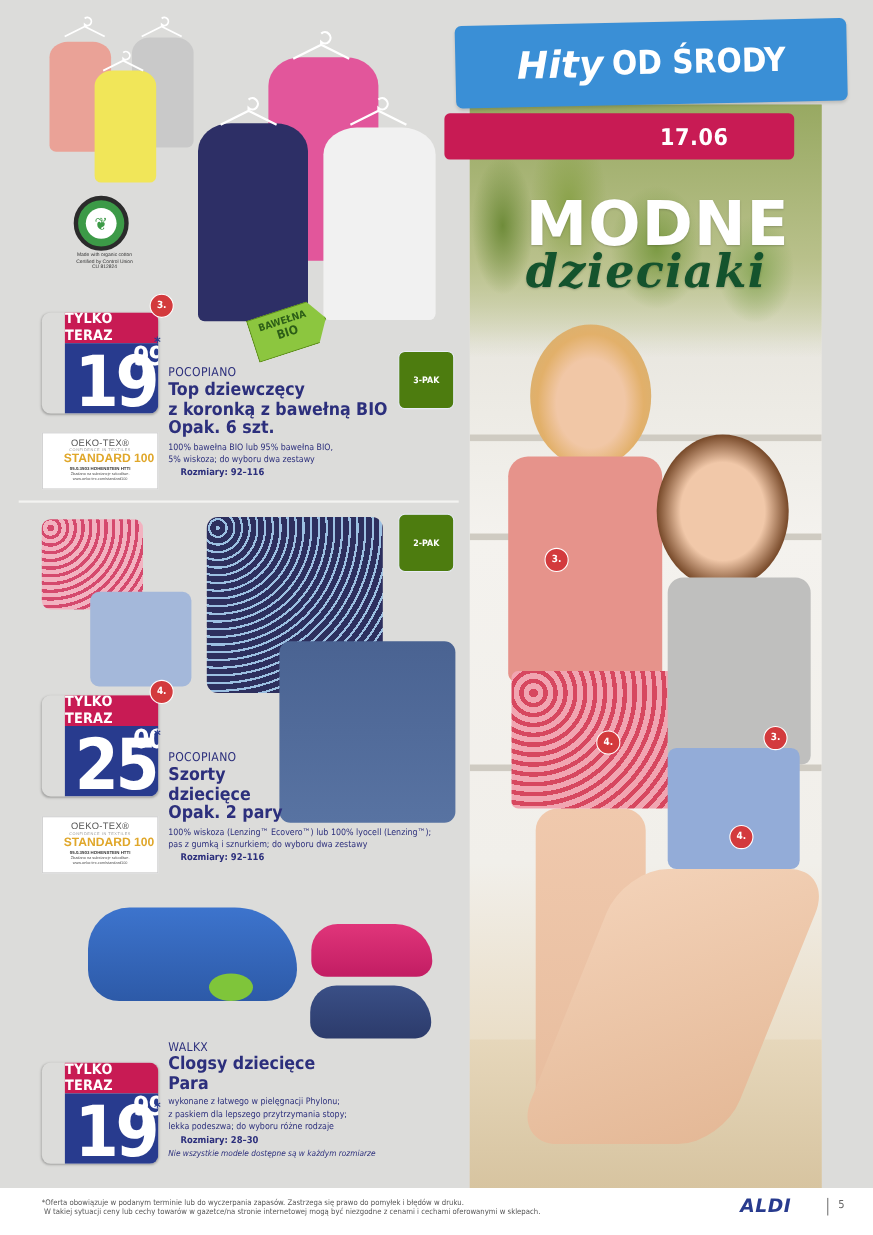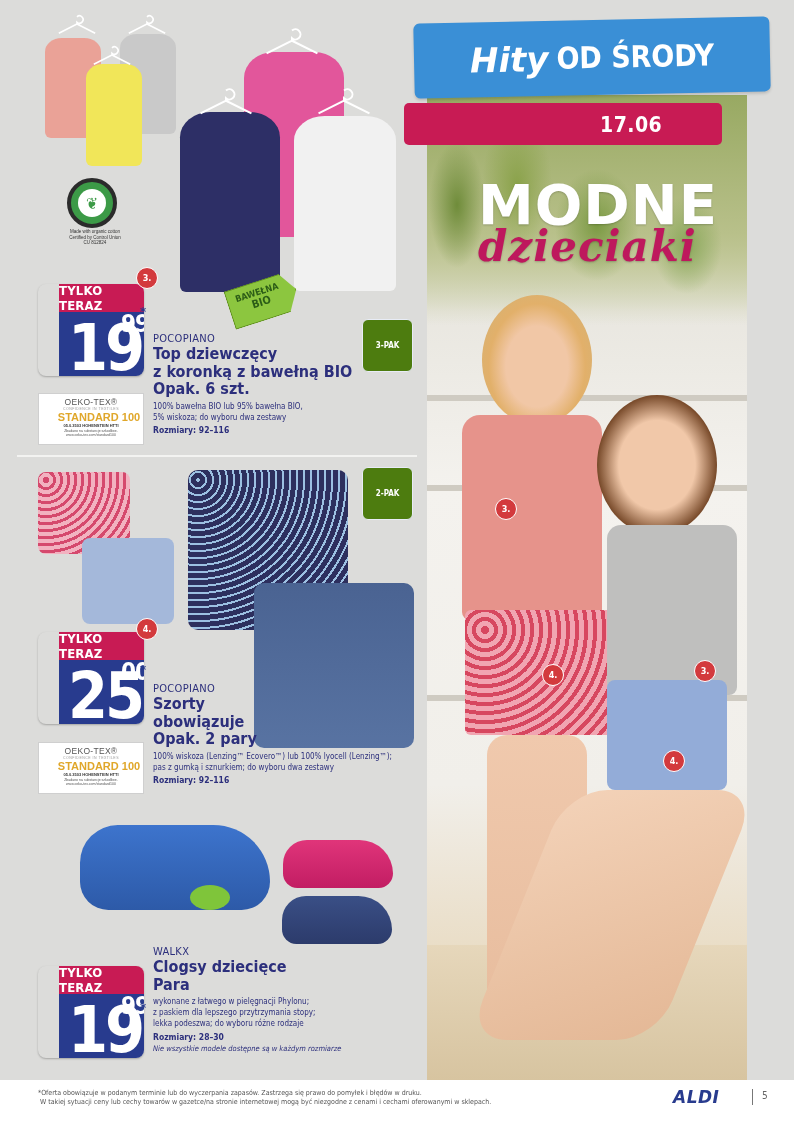--- a/index.html
+++ b/index.html
@@ -68,21 +68,21 @@
   }
   .hdr-hity { color: #fff; font-size: 34px; font-style: italic; font-weight: bold; font-family: "DejaVu Sans", sans-serif; }
   .hdr-od { color: #fff; font-size: 30px; font-weight: bold; }
 
   .modne {
     left: 478px; top: 172px; color: #fff; font-size: 56px; font-weight: 900;
     font-family: "DejaVu Sans", sans-serif; letter-spacing: 1px;
     text-shadow: 0 1px 2px rgba(0,0,0,0.2);
   }
   .dzieciaki {
-    left: 478px; top: 222px; color: #be185d; font-size: 42px; font-style: italic; font-weight: bold;
+    left: 478px; top: 222px; color: #14532d; font-size: 42px; font-style: italic; font-weight: bold;
     font-family: "DejaVu Serif", serif; letter-spacing: 1px;
     text-shadow: 0 1px 2px rgba(0,0,0,0.2);
   }
 
   
   .tank { border-radius: 30% 30% 6px 6px / 14% 14% 6px 6px; }
   .hanger {
     width: 44px; height: 22px;
     border-left: 2px solid transparent; border-right: 2px solid transparent;
   }
@@ -132,21 +132,21 @@
   }
   .oeko-title { font-size: 8.5px; color: #555; letter-spacing: 0.3px; }
   .oeko-conf { font-size: 3.5px; color: #9a9a9a; letter-spacing: 0.5px; }
   .oeko-std { font-size: 11px; color: #e0a72a; font-weight: bold; padding-left: 16px; }
   .oeko-code { font-size: 4px; color: #333; font-weight: bold; }
   .oeko-small { font-size: 3.5px; color: #555; line-height: 1.25; margin-top: 1px; }
 
   .brand { font-size: 11px; color: #2c2f7c; font-weight: normal; letter-spacing: 0.3px; }
   .prod-title { font-size: 16px; color: #2c2f7c; font-weight: bold; line-height: 1.1; }
   .desc { font-size: 8px; color: #2c2f7c; line-height: 1.35; }
-  .sizes { font-size: 8.5px; color: #2c2f7c; font-weight: bold; margin-top: 2px; }
+  .sizes { font-size: 8.5px; color: #2c2f7c; font-weight: bold; margin-top: 2px; margin-left: 11px; }
   .note { font-size: 7.5px; color: #2c2f7c; font-style: italic; margin-top: 2px; }
 
   .pak {
     width: 51px; height: 53px; background: #4d7c0f; border-radius: 6px; border: 1.5px solid #e8ecf6;
     color: #fff; font-size: 8px; font-weight: bold; display: flex; align-items: center; justify-content: center;
   }
 
   .divider { left: 17px; width: 400px; height: 2px; background: #f3f3f1; }
 
   
@@ -287,21 +287,21 @@
   <div class="oeko-code">05.0.3503 HOHENSTEIN HTTI</div>
   <div class="oeko-small">
     <div>Zbadano na substancje szkodliwe.</div>
     <div>www.oeko-tex.com/standard100</div>
   </div>
 </div>
 
 <div class="abs" style="left:153px;top:682px;width:270px">
   <div class="brand">POCOPIANO</div>
   <div class="prod-title">Szorty</div>
-  <div class="prod-title">obowiązuje</div>
+  <div class="prod-title">dziecięce</div>
   <div class="prod-title" style="margin-bottom:4px">Opak. 2 pary</div>
   <div class="desc">100% wiskoza (Lenzing™ Ecovero™) lub 100% lyocell (Lenzing™);</div>
   <div class="desc">pas z gumką i sznurkiem; do wyboru dwa zestawy</div>
   <div class="sizes">Rozmiary: 92–116</div>
 </div>
 
 <div class="abs pak" style="left:362px;top:467px">2-PAK</div>
 
 <div class="abs" style="left:80px;top:825px;width:190px;height:85px;border-radius:40px 60px 30px 30px;background:linear-gradient(180deg,#3d74cd,#2d5aa8)"></div>
 <div class="abs" style="left:190px;top:885px;width:40px;height:25px;border-radius:50%;background:#7fc53a"></div>

